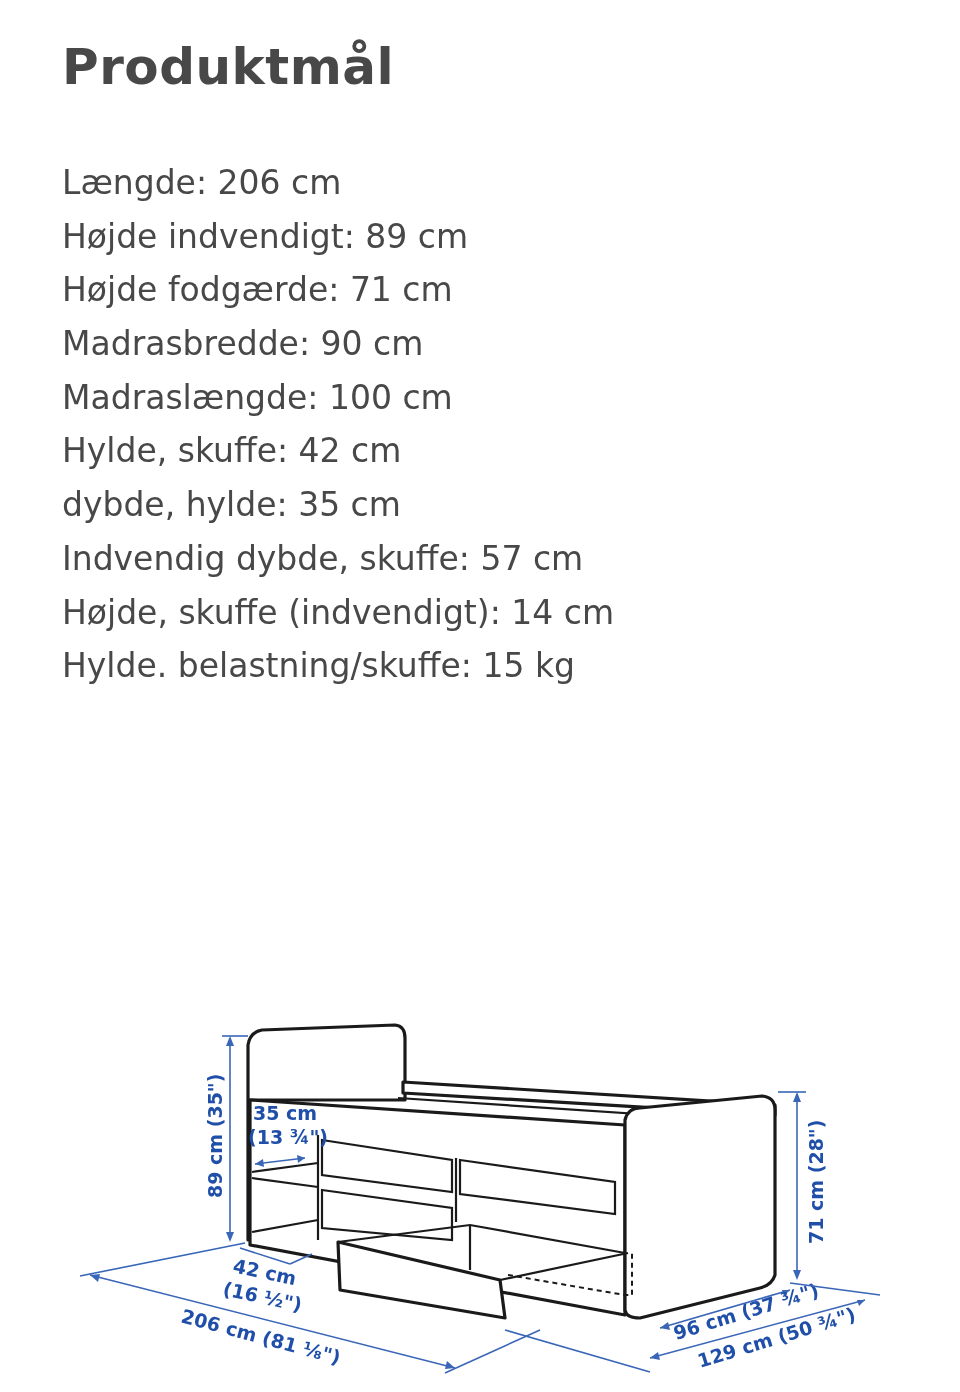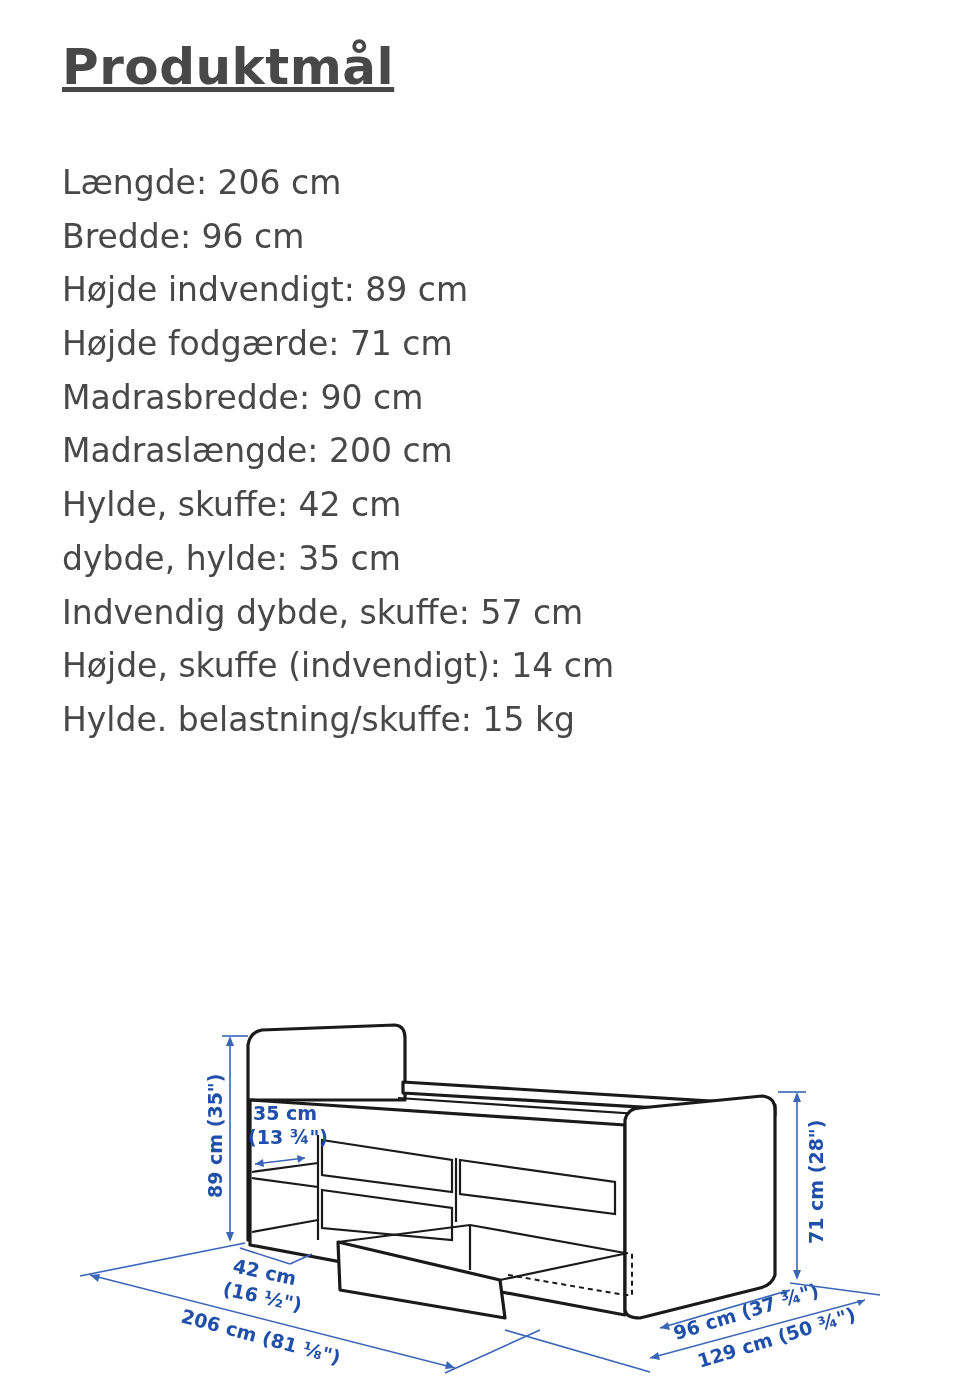--- a/index.html
+++ b/index.html
@@ -1,42 +1,41 @@
 <!DOCTYPE html>
 <html><head>
 <meta charset="utf-8">
 <style>
   html, body { margin: 0; padding: 0; background: #ffffff; }
   body { width: 960px; height: 1392px; position: relative; overflow: hidden;
          font-family: "DejaVu Sans", "Liberation Sans", sans-serif; color: #484848; }
   .title { position: absolute; left: 62px; top: 40px; margin: 0;
-           font-size: 50px; font-weight: 700; letter-spacing: 0.5px; color: #484848; line-height: 1.1; text-decoration: underline; }
+           font-size: 50px; font-weight: 700; letter-spacing: 0.5px; color: #484848; line-height: 1.1; }
   .specs { position: absolute; left: 62px; top: 156px; margin: 0; padding: 0; list-style: none; }
   .spec-row { font-size: 33px; line-height: 53.7px; height: 53.7px; white-space: nowrap; color: #484848; }
   .spec-label { font-weight: 400; }
   .spec-value { font-weight: 400; }
   .diagram { position: absolute; left: 0; top: 990px; width: 960px; height: 402px; }
   .dim-text { font-family: "DejaVu Sans", sans-serif; font-weight: 700; fill: #1f4fa8; font-size: 19px; }
   .dim-line { stroke: #3a66b8; stroke-width: 1.6; fill: none; }
   .bed { stroke: #1a1a1a; stroke-width: 3.2; fill: #ffffff; stroke-linejoin: round; stroke-linecap: round; }
   .bed-thin { stroke: #1a1a1a; stroke-width: 2.2; fill: none; }
   .dash { stroke: #1a1a1a; stroke-width: 2; fill: none; stroke-dasharray: 5 4; }
 </style>
 </head>
 <body>
 
 <h1 class="title">Produktmål</h1>
 
 <ul class="specs">
   <li class="spec-row"><span class="spec-label">Længde:</span> <span class="spec-value">206 cm</span></li>
-  <li class="spec-row"><span class="spec-label">Bredde:</span> <span class="spec-value">96 cm</span></li>
   <li class="spec-row"><span class="spec-label">Højde indvendigt:</span> <span class="spec-value">89 cm</span></li>
   <li class="spec-row"><span class="spec-label">Højde fodgærde:</span> <span class="spec-value">71 cm</span></li>
   <li class="spec-row"><span class="spec-label">Madrasbredde:</span> <span class="spec-value">90 cm</span></li>
-  <li class="spec-row"><span class="spec-label">Madraslængde:</span> <span class="spec-value">200 cm</span></li>
+  <li class="spec-row"><span class="spec-label">Madraslængde:</span> <span class="spec-value">100 cm</span></li>
   <li class="spec-row"><span class="spec-label">Hylde, skuffe:</span> <span class="spec-value">42 cm</span></li>
   <li class="spec-row"><span class="spec-label">dybde, hylde:</span> <span class="spec-value">35 cm</span></li>
   <li class="spec-row"><span class="spec-label">Indvendig dybde, skuffe:</span> <span class="spec-value">57 cm</span></li>
   <li class="spec-row"><span class="spec-label">Højde, skuffe (indvendigt):</span> <span class="spec-value">14 cm</span></li>
   <li class="spec-row"><span class="spec-label">Hylde. belastning/skuffe:</span> <span class="spec-value">15 kg</span></li>
 </ul>
 
 <svg class="diagram" viewBox="0 990 960 402" width="960" height="402">
 
   <g>

